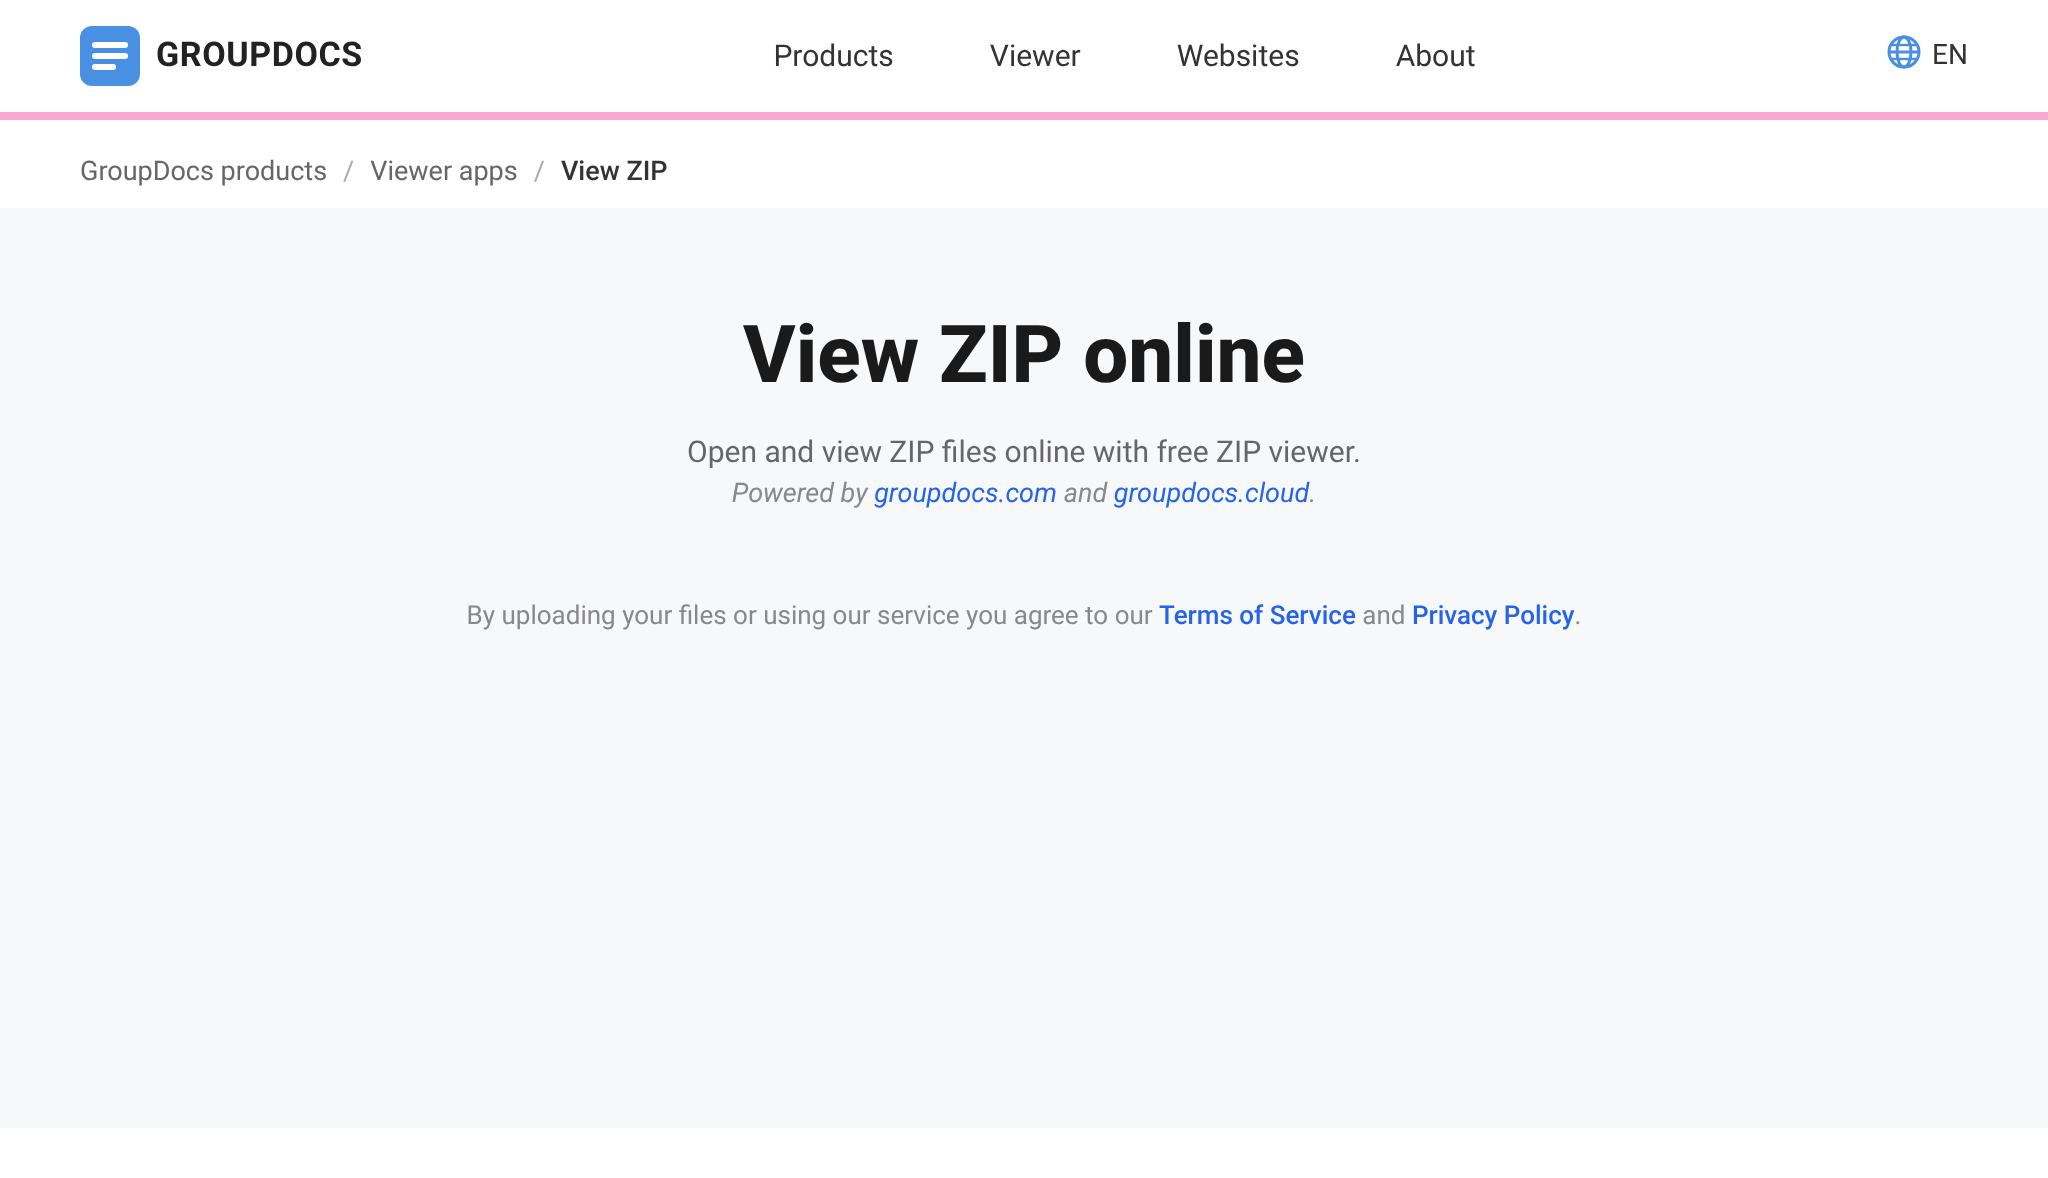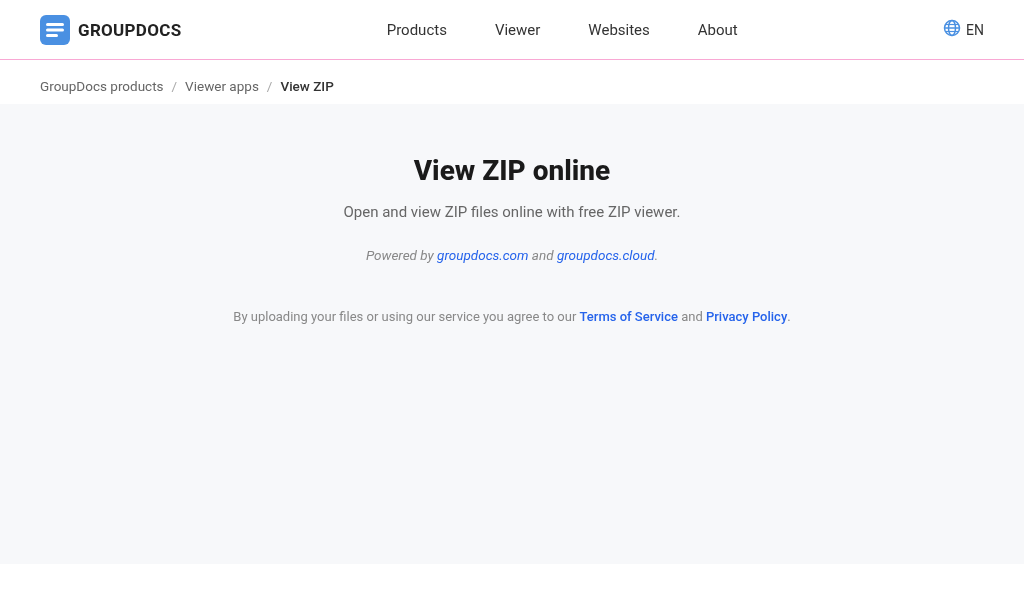--- a/index.html
+++ b/index.html
@@ -16,21 +16,21 @@
       min-height: 589px;
     }
 
     
     header {
       display: flex;
       align-items: center;
       justify-content: space-between;
       padding: 0 40px;
       height: 60px;
-      border-bottom: 1px solid #f9a8d4;
+      border-bottom: 4px solid #f9a8d4;
       background: #fff;
     }
 
     .logo-area {
       display: flex;
       align-items: center;
       gap: 8px;
     }
 
     .logo-icon {
@@ -101,32 +101,32 @@
     main {
       background: #f7f8fa;
       padding: 50px 40px 30px;
       min-height: 460px;
       display: flex;
       flex-direction: column;
       align-items: center;
     }
 
     .page-title {
-      font-size: 28px;
+      font-size: 40px;
       font-weight: 800;
       color: #1a1a1a;
       text-align: left;
       margin-bottom: 16px;
     }
 
     .subtitle {
       font-size: 15px;
       color: #666;
       text-align: center;
-      margin-bottom: 26px;
+      margin-bottom: 4px;
     }
 
     .powered-by {
       font-size: 13.5px;
       color: #888;
       text-align: right;
       margin-bottom: 26px;
       font-style: italic;
     }
 

